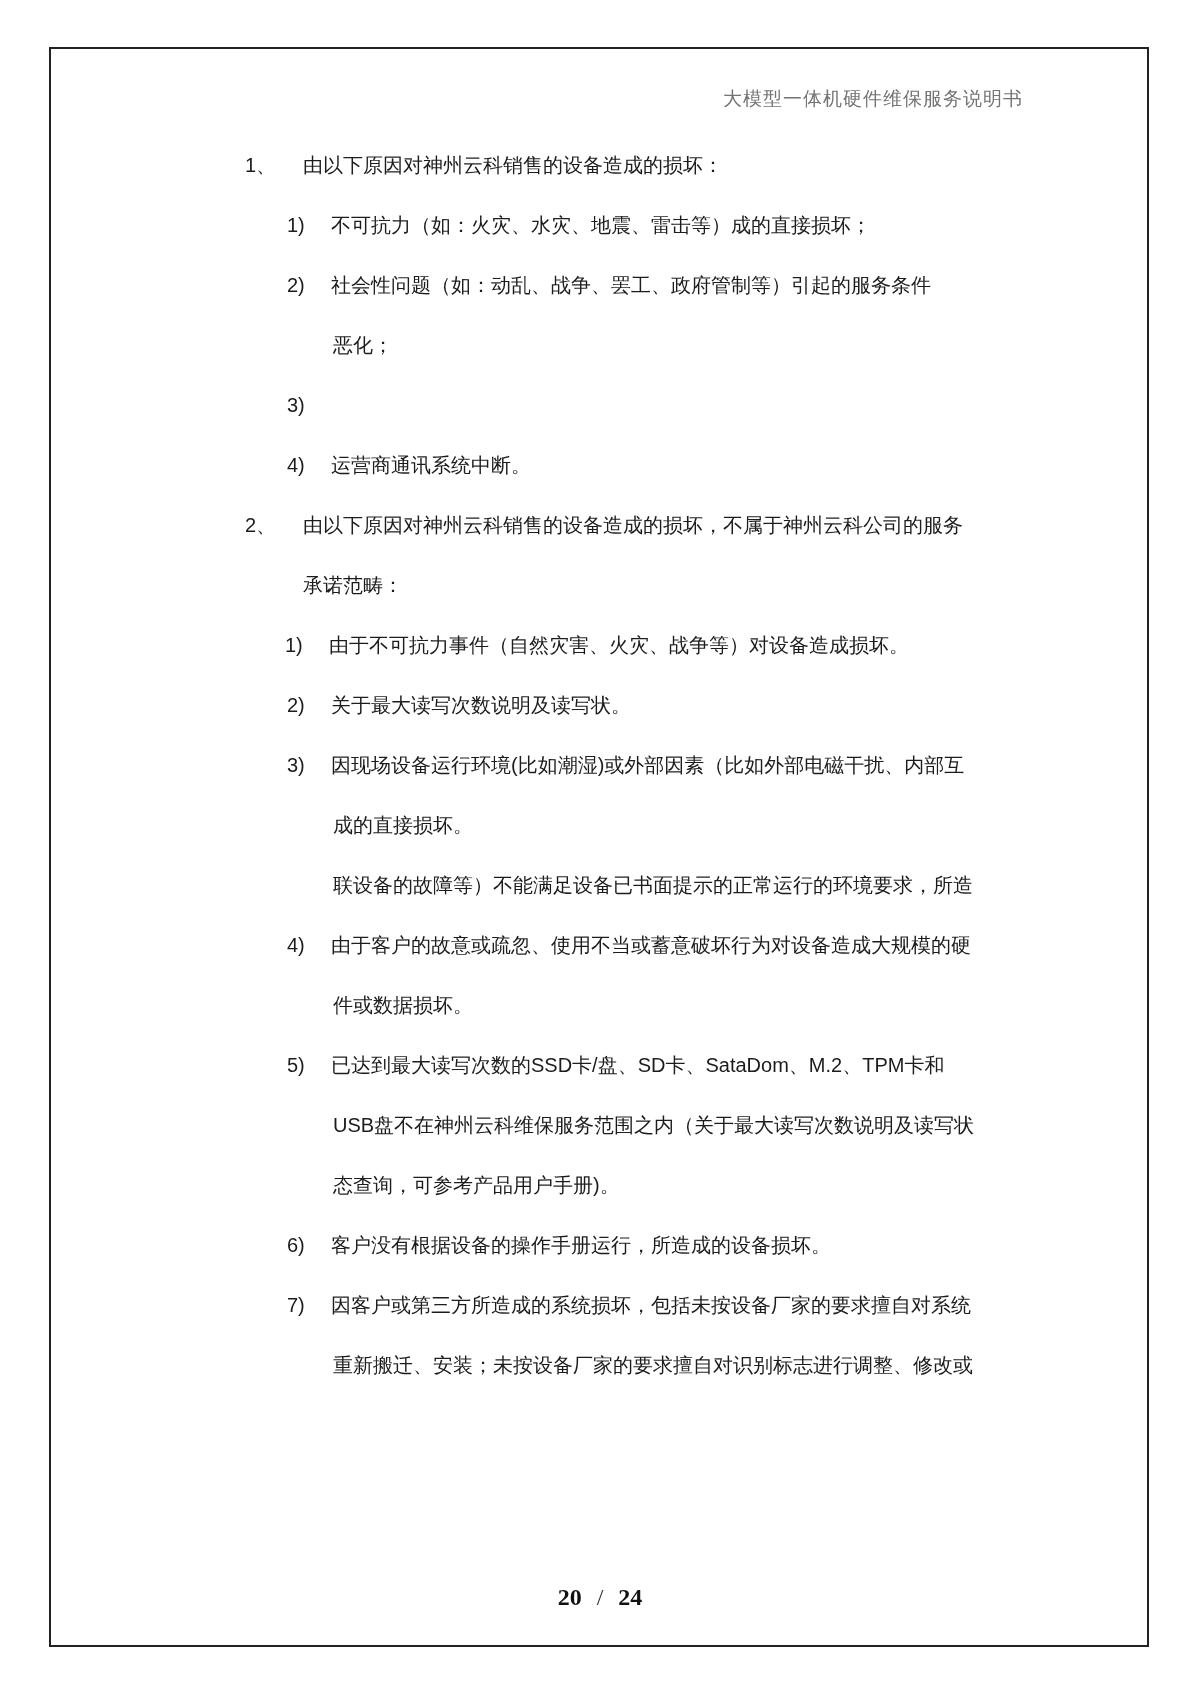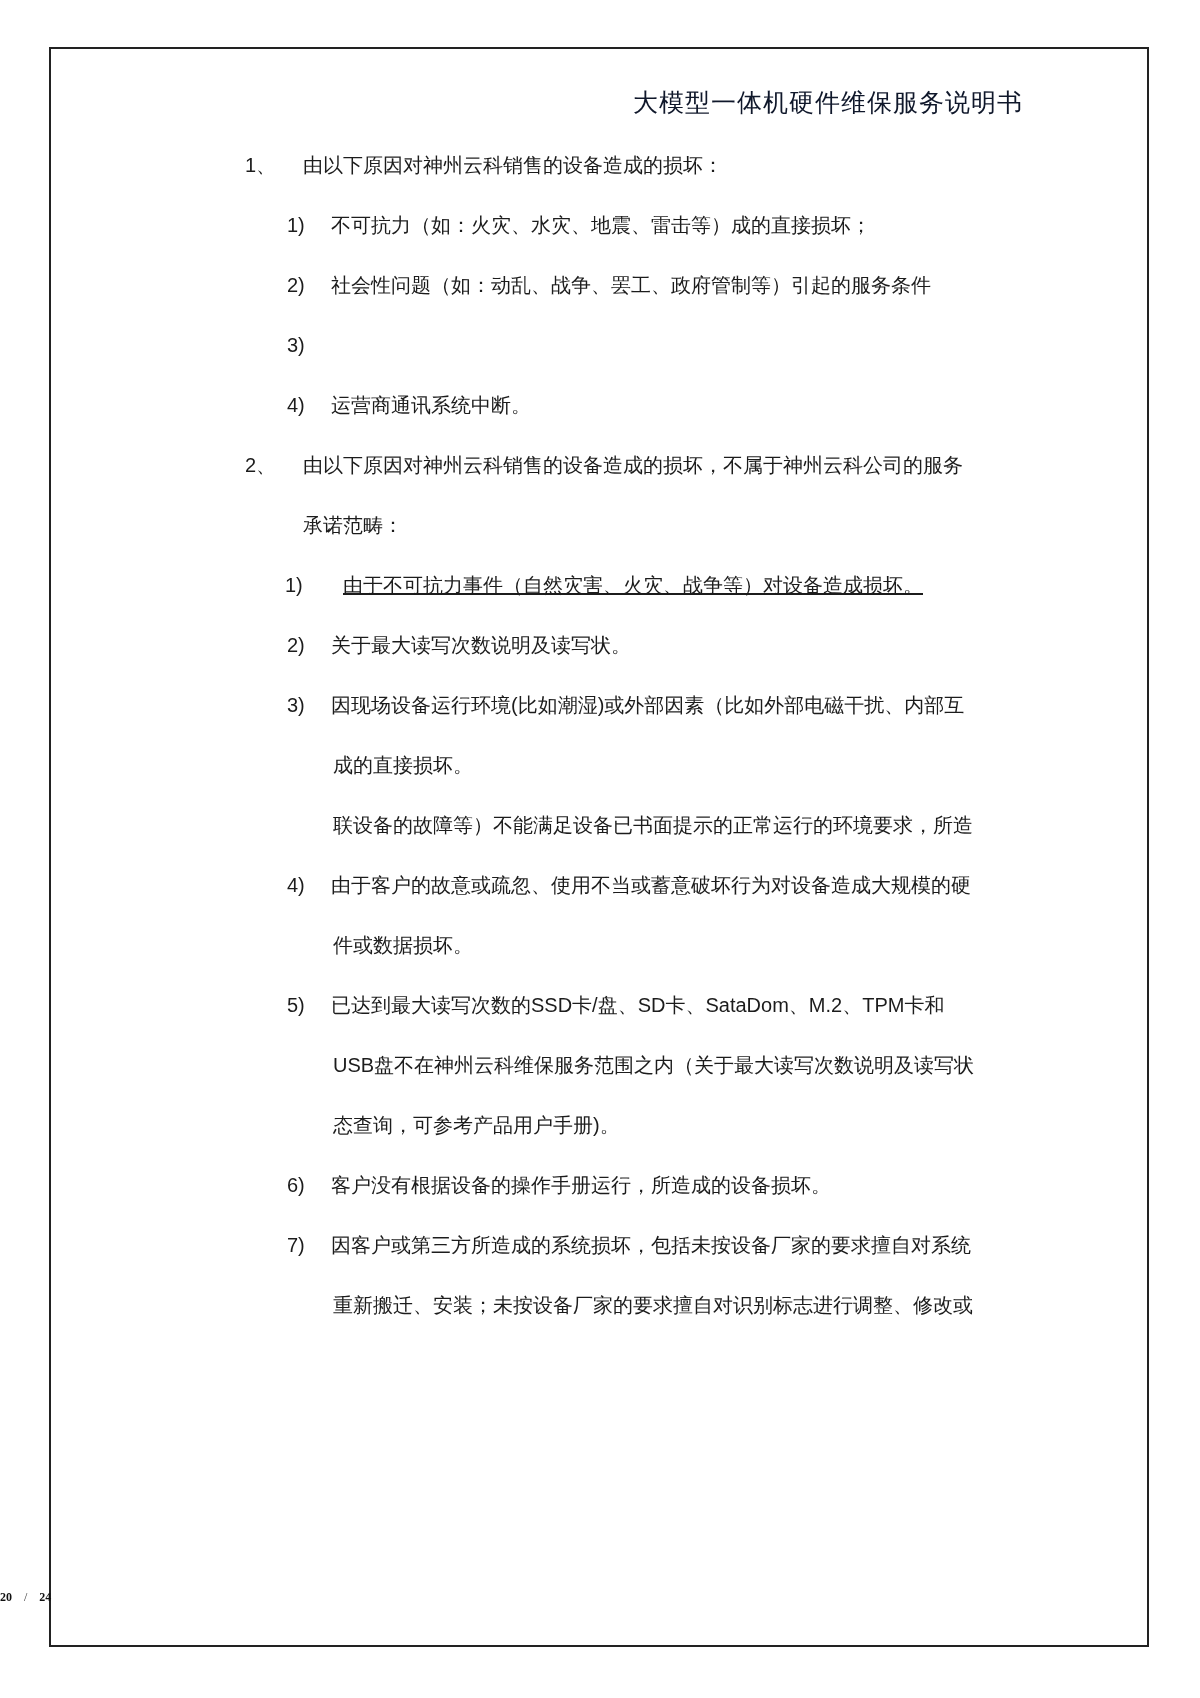--- a/index.html
+++ b/index.html
@@ -25,23 +25,23 @@
     border: 2px solid #222222;
     box-sizing: border-box;
   }
   .doc-header {
     position: absolute;
     left: 245px;
     top: 86px;
     width: 778px;
     text-align: right;
     font-family: "Liberation Serif", serif;
-    font-size: 25px;
+    font-size: 19px;
     letter-spacing: 1px;
-    color: #0f172a;
+    color: #737373;
     white-space: nowrap;
   }
   .doc-body {
     position: absolute;
     left: 245px;
     top: 135px;
     width: 800px;
   }
   .line {
     position: relative;
@@ -54,35 +54,36 @@
   .line .num { position: absolute; top: 0; }
   .line .txt { position: absolute; top: 0; }
   
   .t-h1 .num   { left: 0; }
   .t-h1 .txt   { left: 58px; }
   
   .t-sub .num  { left: 42px; }
   .t-sub .txt  { left: 86px; }
   
   .t-subw .num { left: 40px; }
-  .t-subw .txt { left: 98px; text-decoration: underline; }
+  .t-subw .txt { left: 84px; }
   
   .t-cont .txt { left: 88px; }
   
   .t-conth1 .txt { left: 58px; text-align: right; }
 
   .doc-footer {
     position: absolute;
     left: 0;
     top: 1577px;
     width: 1200px;
     height: 40px;
     line-height: 40px;
+    text-align: center;
     font-family: "Liberation Serif", serif;
-    font-size: 12px;
+    font-size: 24px;
     color: #111111;
   }
   .doc-footer .pagenum { font-weight: bold; }
   .doc-footer .sep {
     font-weight: normal;
     margin: 0 9px;
     color: #333333;
   }
 </style>
 </head>
@@ -99,20 +100,24 @@
       <span class="num">1、</span>
       <span class="txt">由以下原因对神州云科销售的设备造成的损坏：</span>
     </div>
       <div class="line t-sub">
       <span class="num">1)</span>
       <span class="txt">不可抗力（如：火灾、水灾、地震、雷击等）成的直接损坏；</span>
     </div>
       <div class="line t-sub">
       <span class="num">2)</span>
       <span class="txt">社会性问题（如：动乱、战争、罢工、政府管制等）引起的服务条件</span>
+    </div>
+      <div class="line t-cont">
+      <span class="num"></span>
+      <span class="txt">恶化；</span>
     </div>
       <div class="line t-sub">
       <span class="num">3)</span>
     </div>
       <div class="line t-sub">
       <span class="num">4)</span>
       <span class="txt">运营商通讯系统中断。</span>
     </div>
       <div class="line t-h1">
       <span class="num">2、</span>

